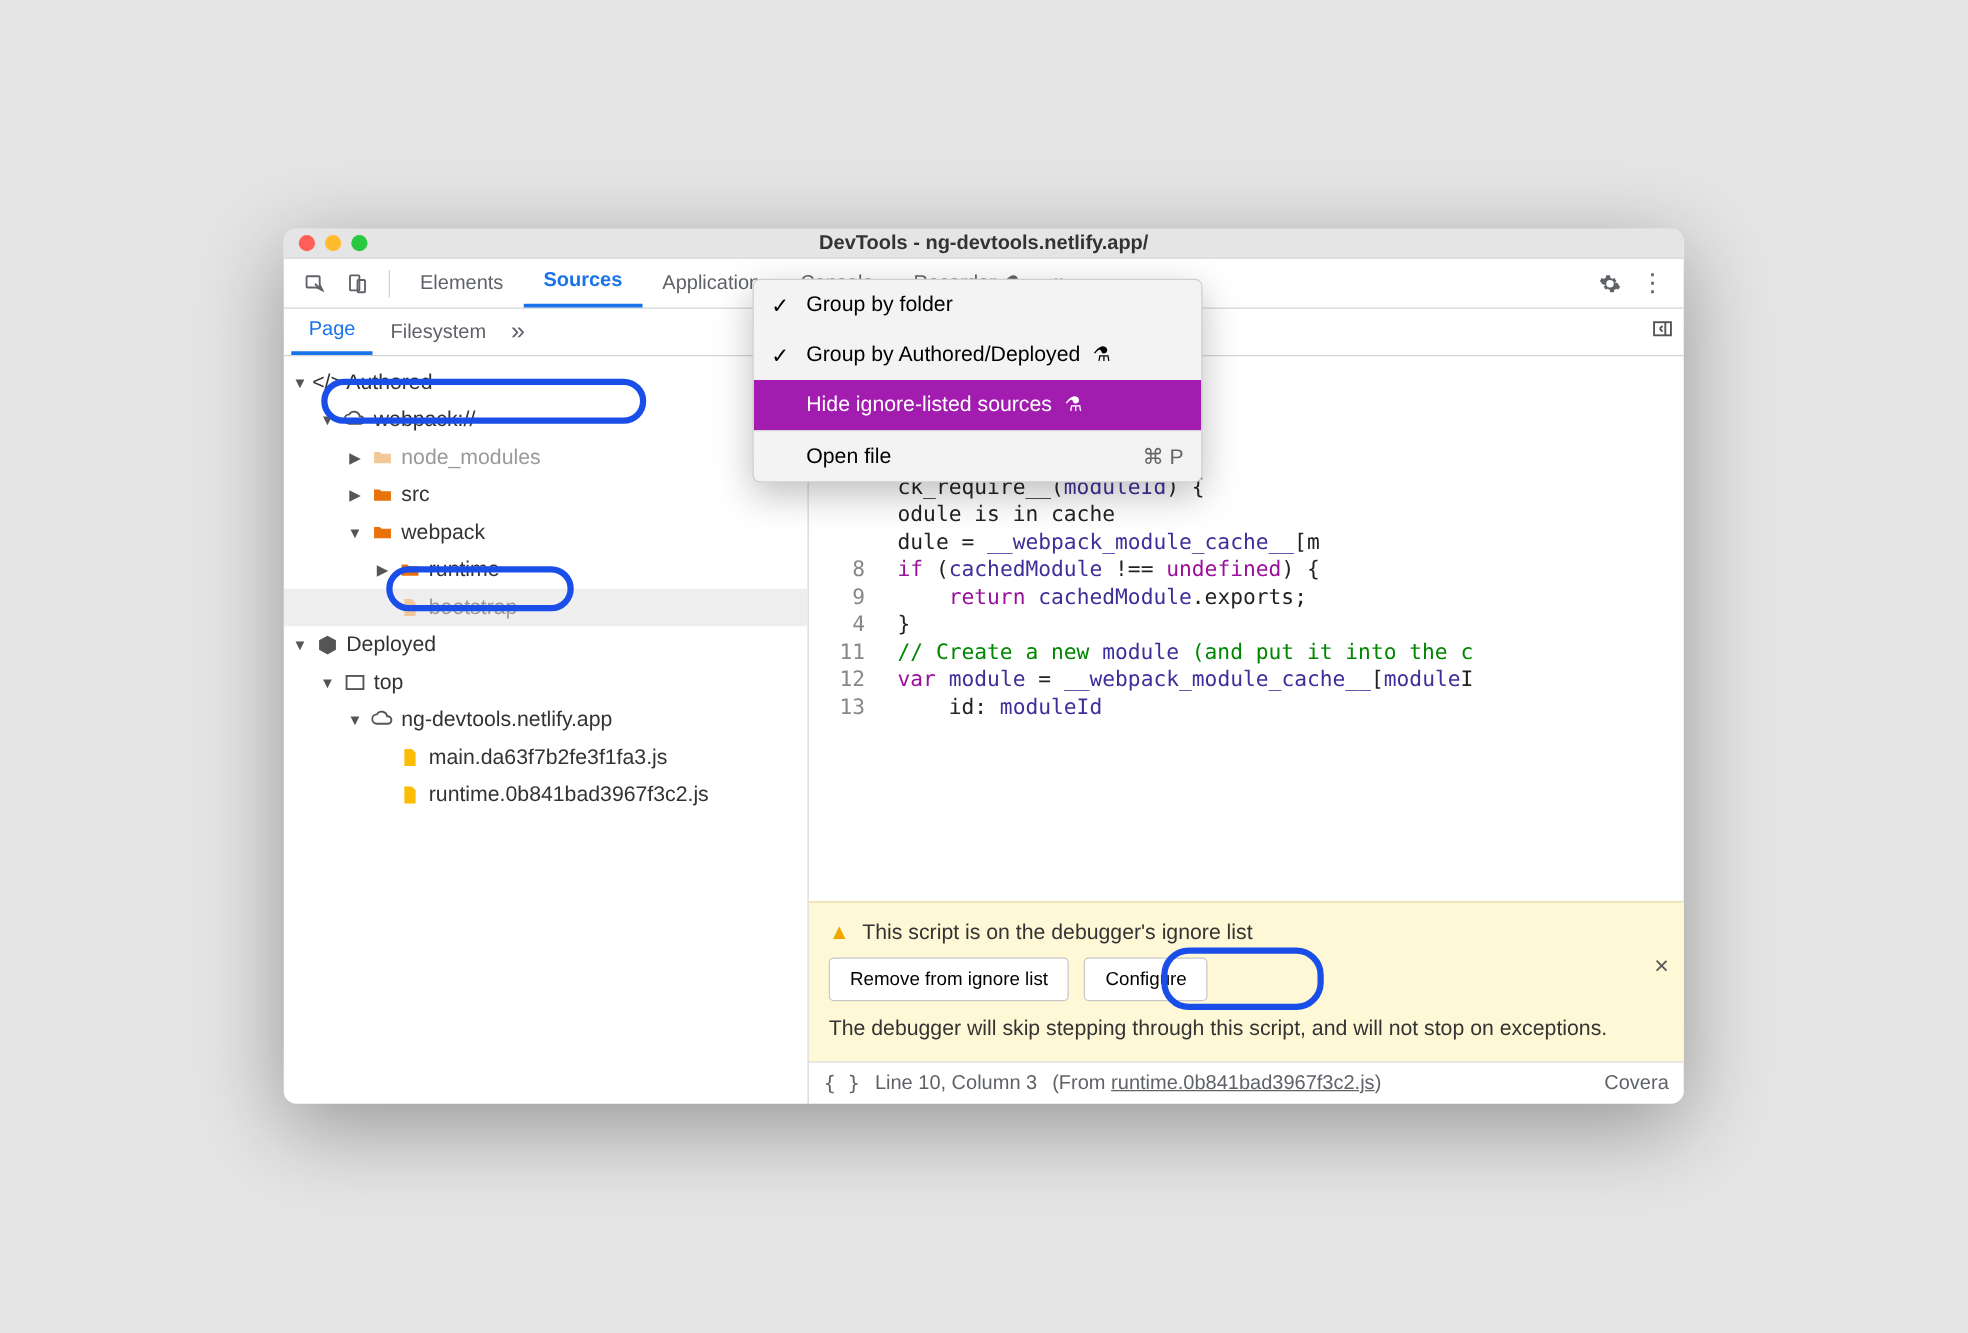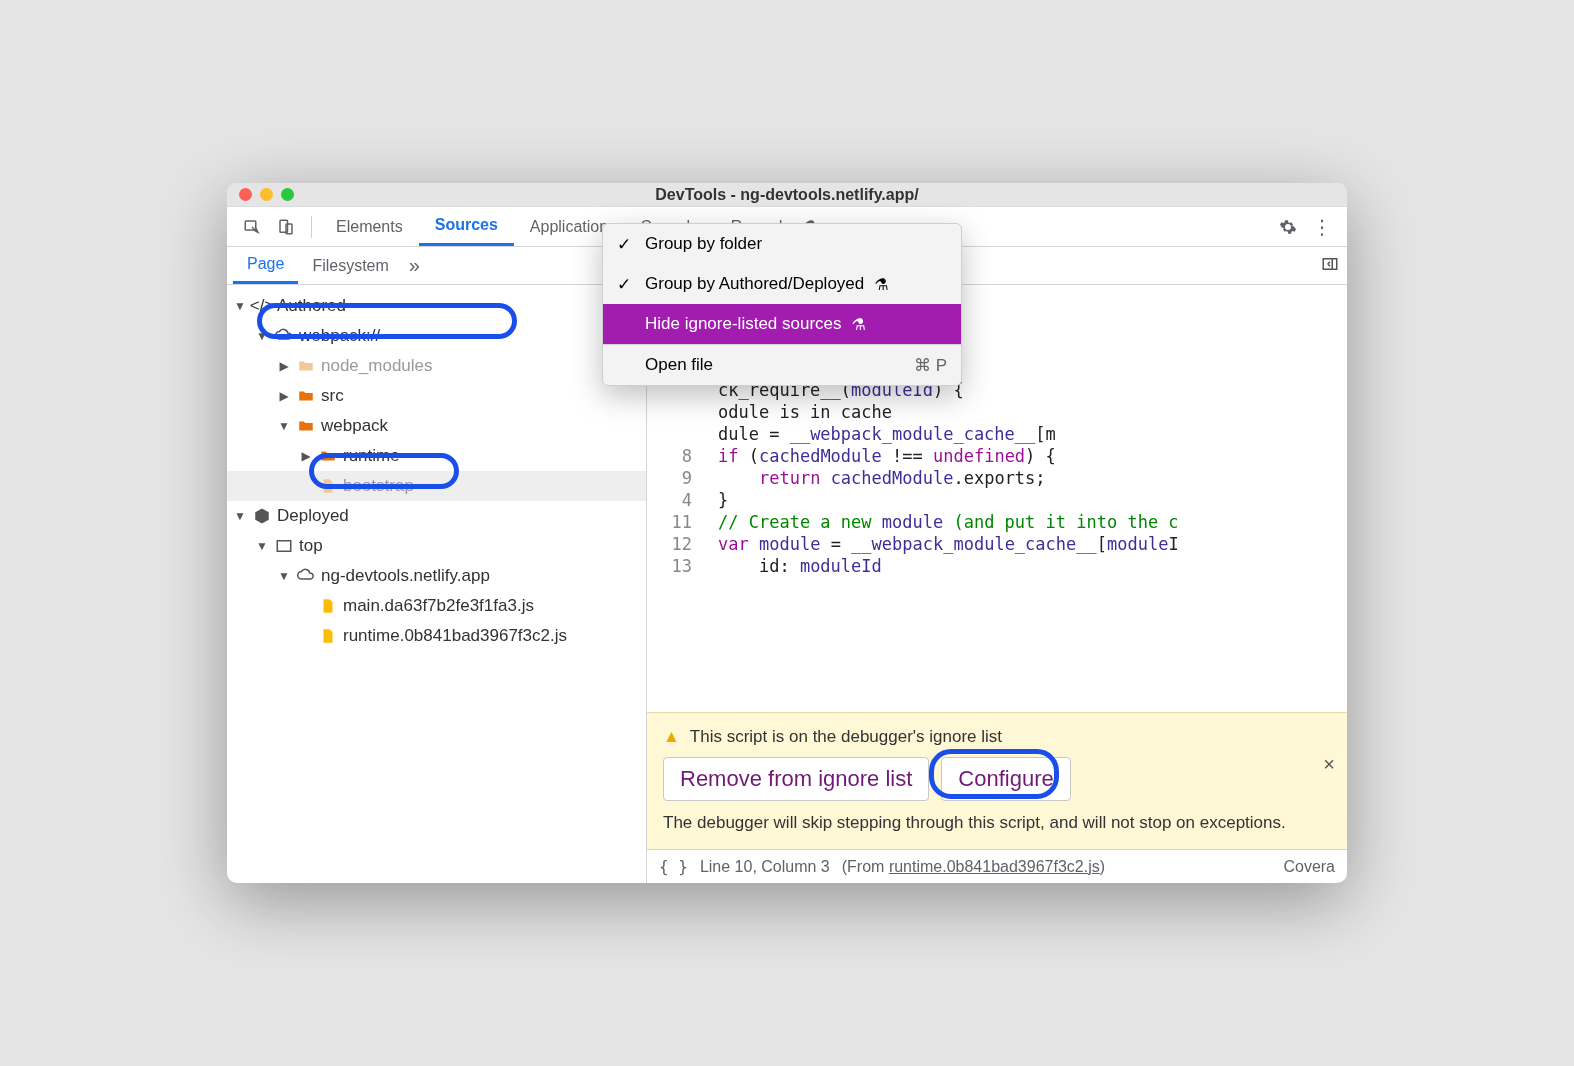--- a/index.html
+++ b/index.html
@@ -104,21 +104,21 @@
   .ctxmenu .mi .chk { width:18px; }
   .ctxmenu .mi.hi { background:#a21caf; color:white; }
   .ctxmenu hr { border:none; border-top:1px solid #d5d5d5; margin:0; }
   .ctxmenu .kb { margin-left:auto; color:#666; }
   .flask { font-size:16px; }
 
   
   .banner { background:#fff8d6; border-top:1px solid #e4dba6; padding:14px 16px 16px; font-size:17px; color:#333; position:relative; }
   .banner .warn-row { display:flex; align-items:center; gap:10px; margin-bottom:10px; }
   .banner .btns { display:flex; gap:12px; margin-bottom:12px; position:relative; }
-  .banner button { background:#fff; border:1px solid #c8c8c8; padding:8px 16px; font-size:22px; border-radius:4px; color:#701a75; }
+  .banner button { background:#fff; border:1px solid #c8c8c8; padding:8px 16px; font-size:15px; border-radius:4px; color:#000000; }
   .banner .close { position:absolute; top:40px; right:12px; font-size:20px; color:#555; cursor:default; }
 
   
   .status { height:34px; border-top:1px solid #d5d5d5; display:flex; align-items:center; padding:0 12px; font-size:16px; color:#5f6368; gap:12px; }
   .status .braces { font-family: Menlo, monospace; }
   .status a { color:#5f6368; text-decoration:underline; }
 
   svg.icon { width:18px; height:18px; }
   .folder-orange { fill:#e8710a; } .folder-dim { fill:#f2c89a; }
   .file-grey { fill:#9e9e9e; } .file-yellow { fill:#fbbc04; } .file-purple { fill:#673ab7; }

